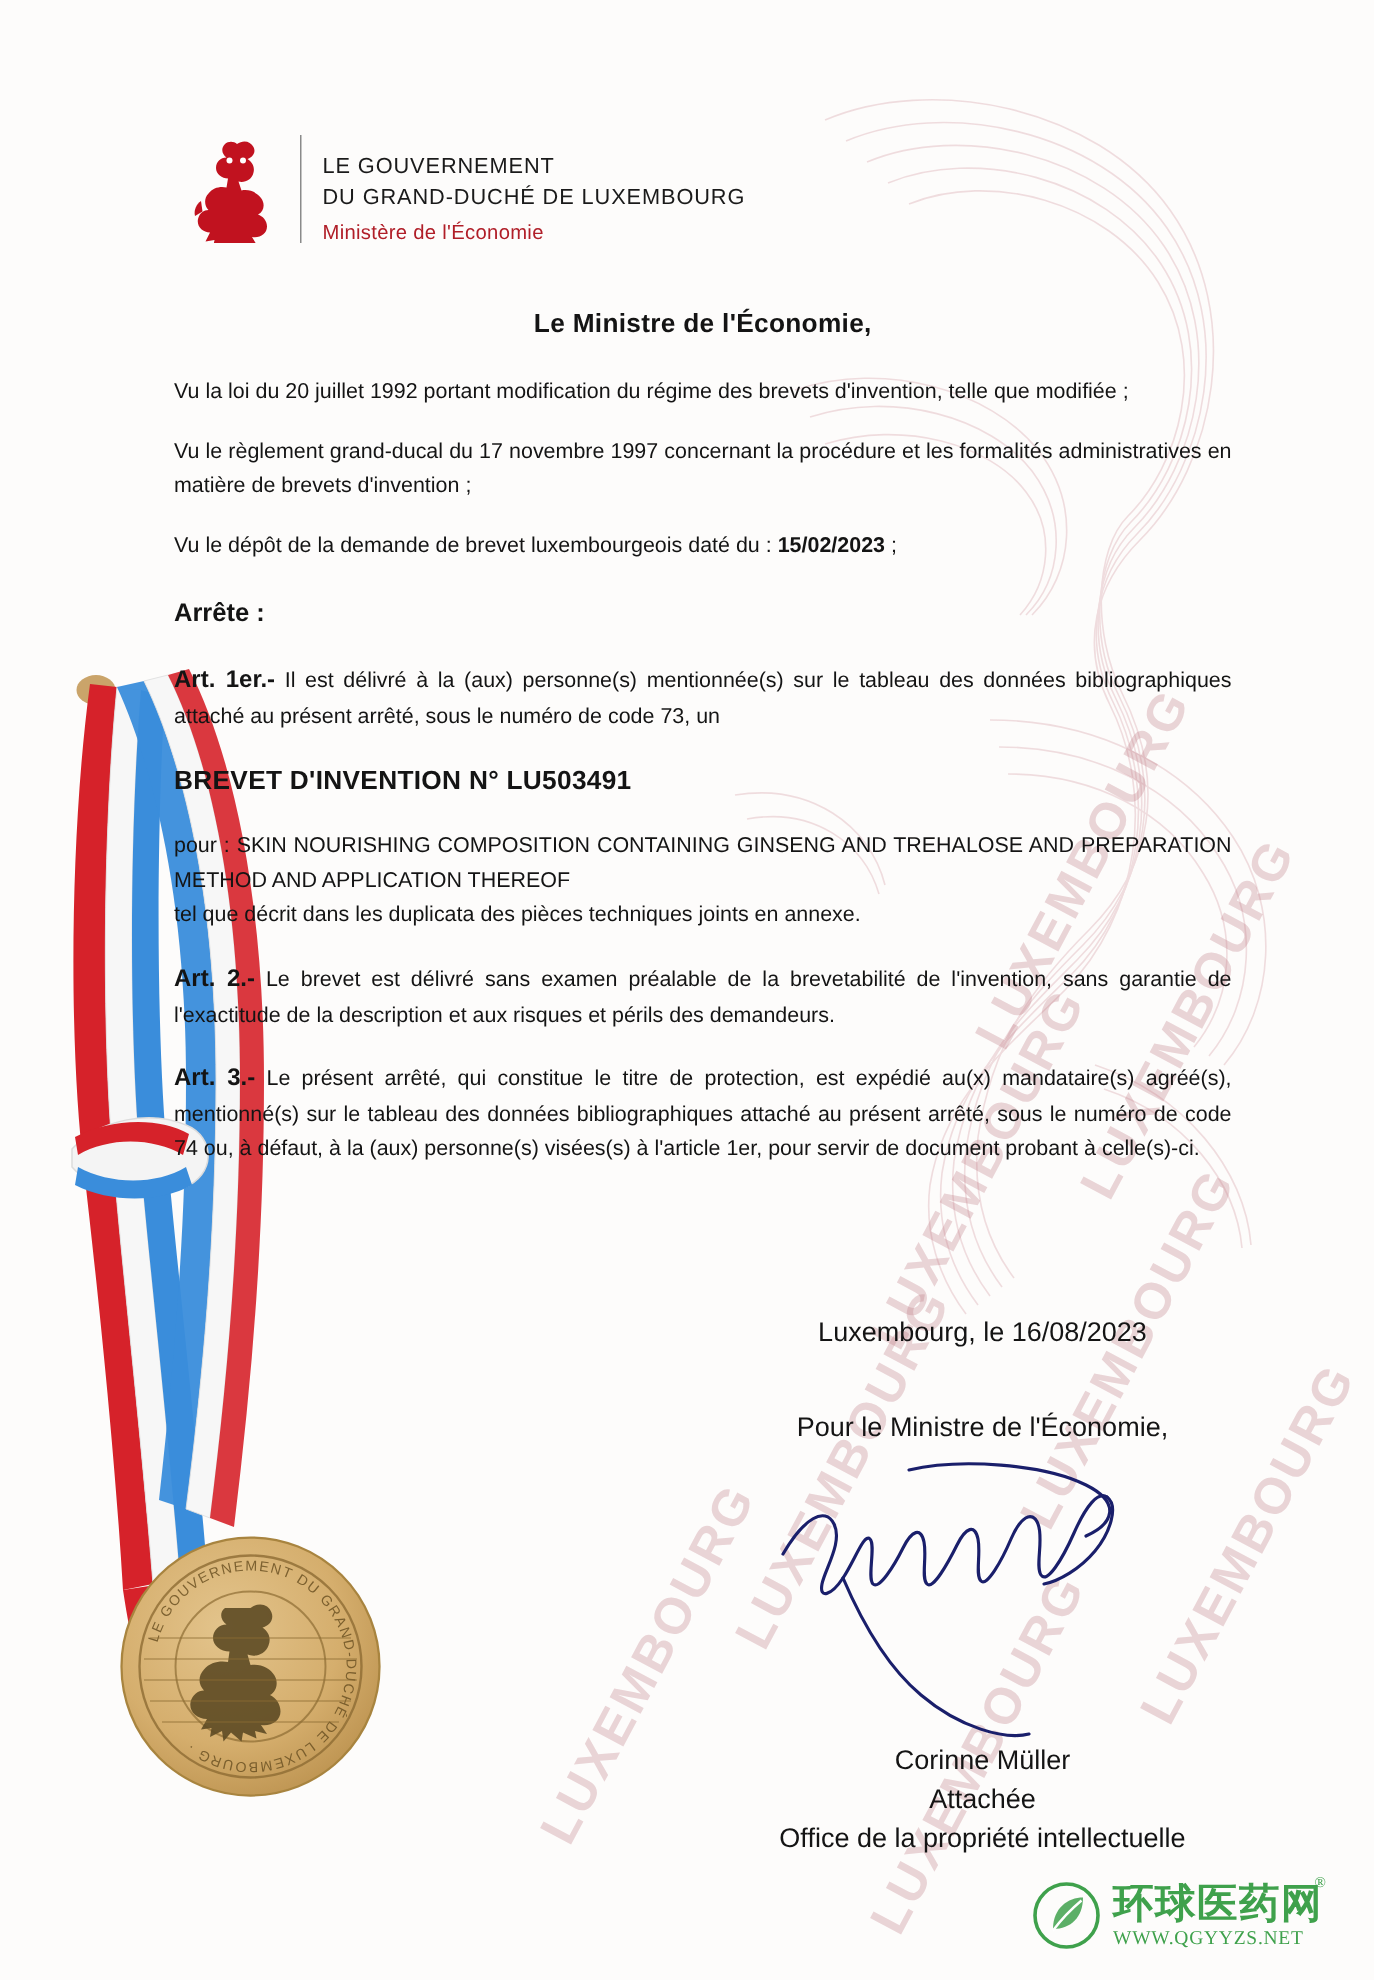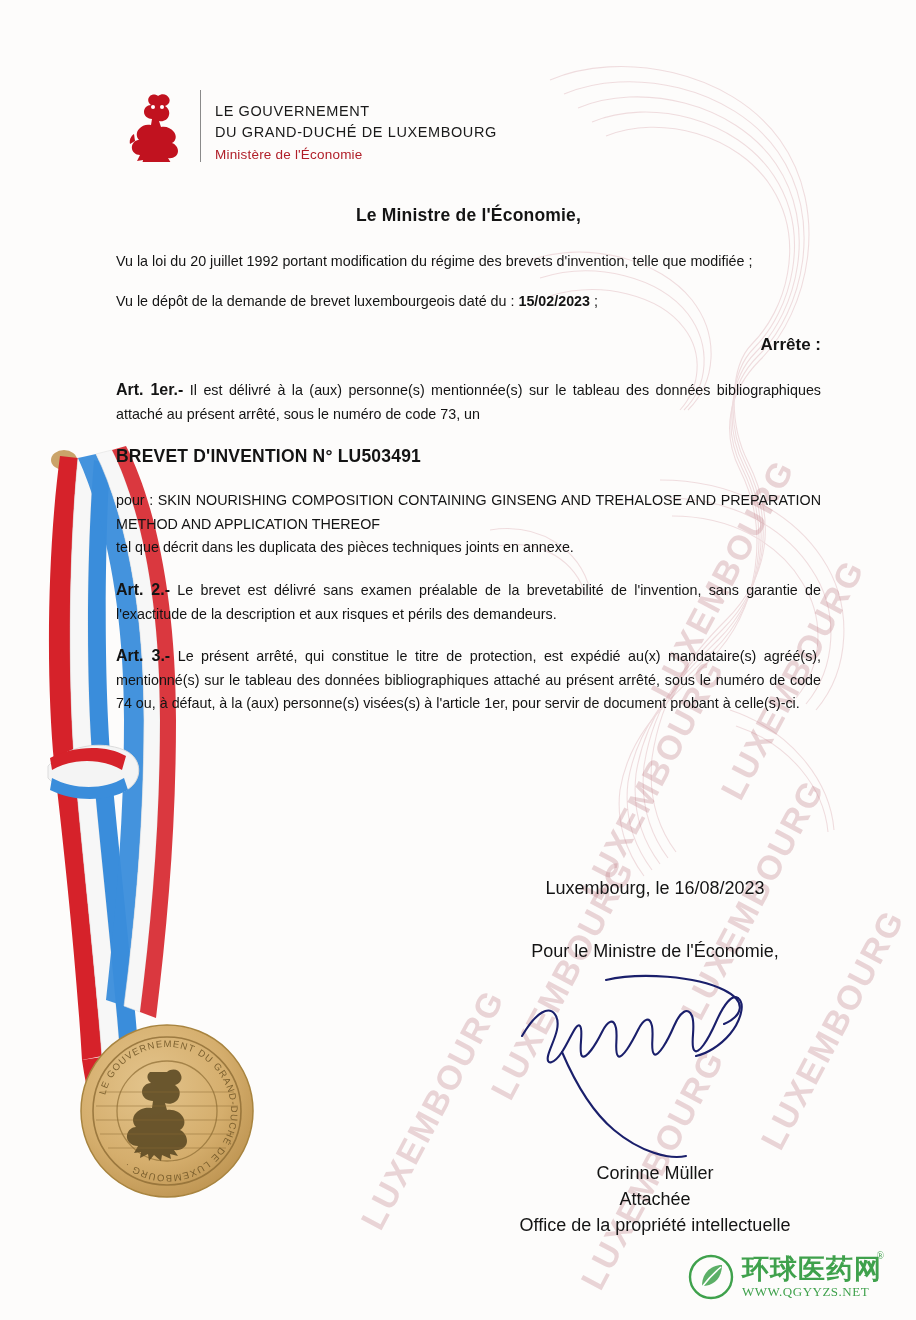--- a/index.html
+++ b/index.html
@@ -97,21 +97,21 @@
     letter-spacing: 0.2px;
   }
   p.para {
     font-size: 14.3px;
     line-height: 1.62;
     text-align: justify;
     margin: 0 0 17px 0;
   }
   .b { font-weight: bold; }
   .arrete {
-    text-align: right;
+    text-align: left;
     font-size: 17px;
     font-weight: bold;
     margin: 22px 0 22px 0;
   }
   .art-label {
     font-weight: bold;
     font-size: 16px;
   }
   .brevet {
     text-align: left;
@@ -260,20 +260,21 @@
       <div class="gov-l2">DU GRAND-DUCHÉ DE LUXEMBOURG</div>
       <div class="gov-l3">Ministère de l'Économie</div>
     </div>
   </div>
 
   <div class="content">
 
     <div class="title-min">Le Ministre de l'Économie,</div>
 
     <p class="para">Vu la loi du 20 juillet 1992 portant modification du régime des brevets d'invention, telle que modifiée ;</p>
+    <p class="para">Vu le règlement grand-ducal du 17 novembre 1997 concernant la procédure et les formalités administratives en matière de brevets d'invention ;</p>
     <p class="para">
       <span>Vu le dépôt de la demande de brevet luxembourgeois daté du : </span><span class="b">15/02/2023</span><span> ;</span>
     </p>
 
     <div class="arrete">Arrête :</div>
 
     <p class="para">
       <span class="art-label">Art. 1er.-</span><span> Il est délivré à la (aux) personne(s) mentionnée(s) sur le tableau des données bibliographiques attaché au présent arrêté, sous le numéro de code 73, un</span>
     </p>
 

